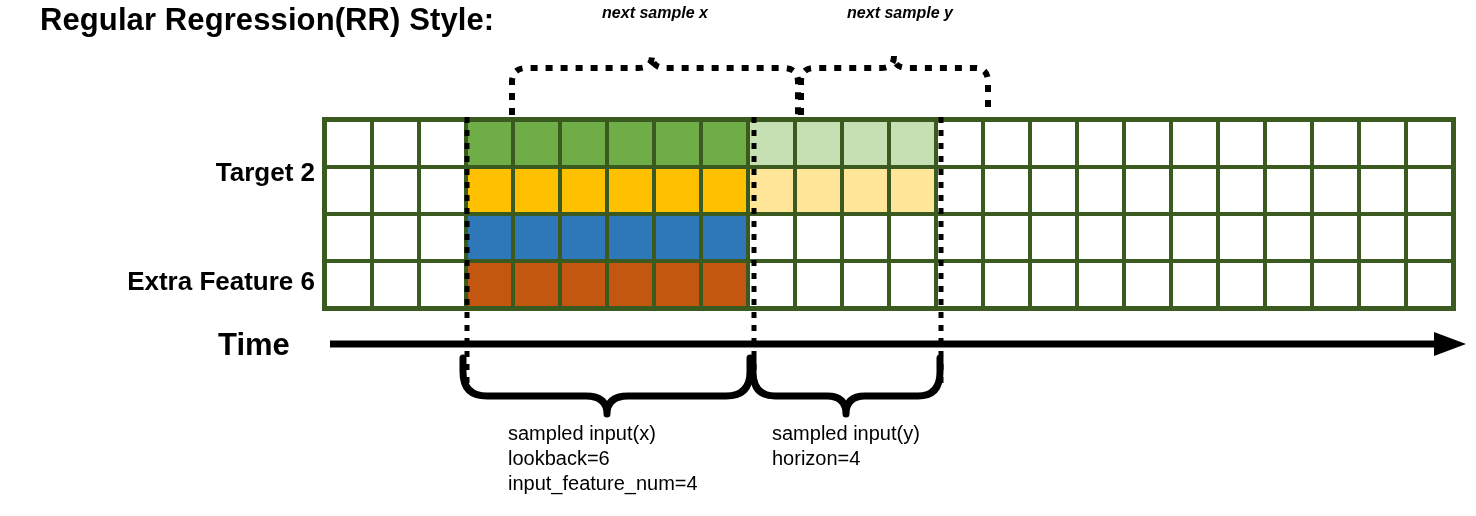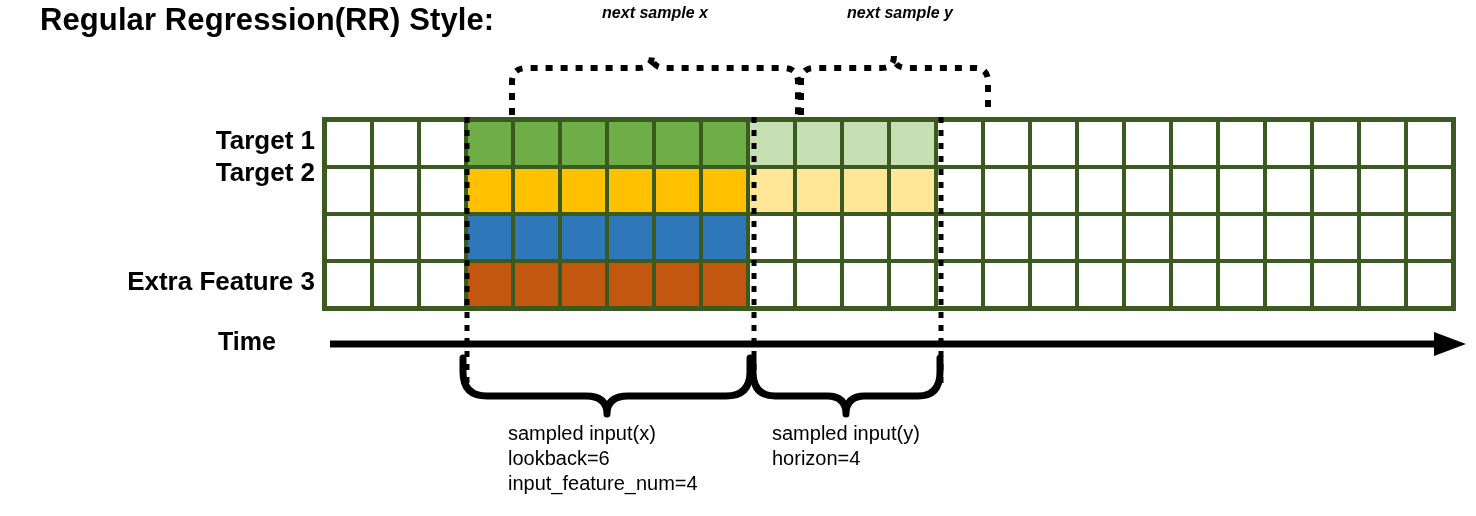--- a/index.html
+++ b/index.html
@@ -37,21 +37,21 @@
     display:flex; flex-direction:column;
     gap:4px;
     padding:0;
   }
   .grid-row{display:flex; gap:4px; height:43px;}
   .cell{width:43px;height:43px;background:#ffffff;}
 
   
   #time-label{
     left:218px; top:327px;
-    font-size:25px; font-weight:700; color:#000;
+    font-size:31px; font-weight:700; color:#000;
   }
   #time-axis{left:330px; top:330px;}
 
   
   #top-braces{left:0;top:0;}
   #bottom-braces{left:0;top:0;}
   #dotted-guides{left:0;top:0;}
 
   .brace-label-top{
     font-size:16px; font-style:italic; font-weight:600; color:#000;
@@ -68,23 +68,22 @@
   .note-line{display:block;}
 </style>
 </head>
 <body>
 
 <div id="stage">
 
   <div class="abs" id="page-title">Regular Regression(RR) Style:</div>
 
   <div id="row-labels">
-    <div class="row-label" style="top:8px">Target 1</div>
     <div class="row-label" style="top:40px">Target 2</div>
-    <div class="row-label" style="top:149px">Extra Feature 3</div>
+    <div class="row-label" style="top:149px">Extra Feature 6</div>
   </div>
 
   <div id="grid">
       <div class="grid-row">
         <div class="cell" style="background: rgb(255, 255, 255);"></div>
         <div class="cell" style="background: rgb(255, 255, 255);"></div>
         <div class="cell" style="background: rgb(255, 255, 255);"></div>
         <div class="cell" style="background: rgb(111, 173, 70);"></div>
         <div class="cell" style="background: rgb(111, 173, 70);"></div>
         <div class="cell" style="background: rgb(111, 173, 70);"></div>

